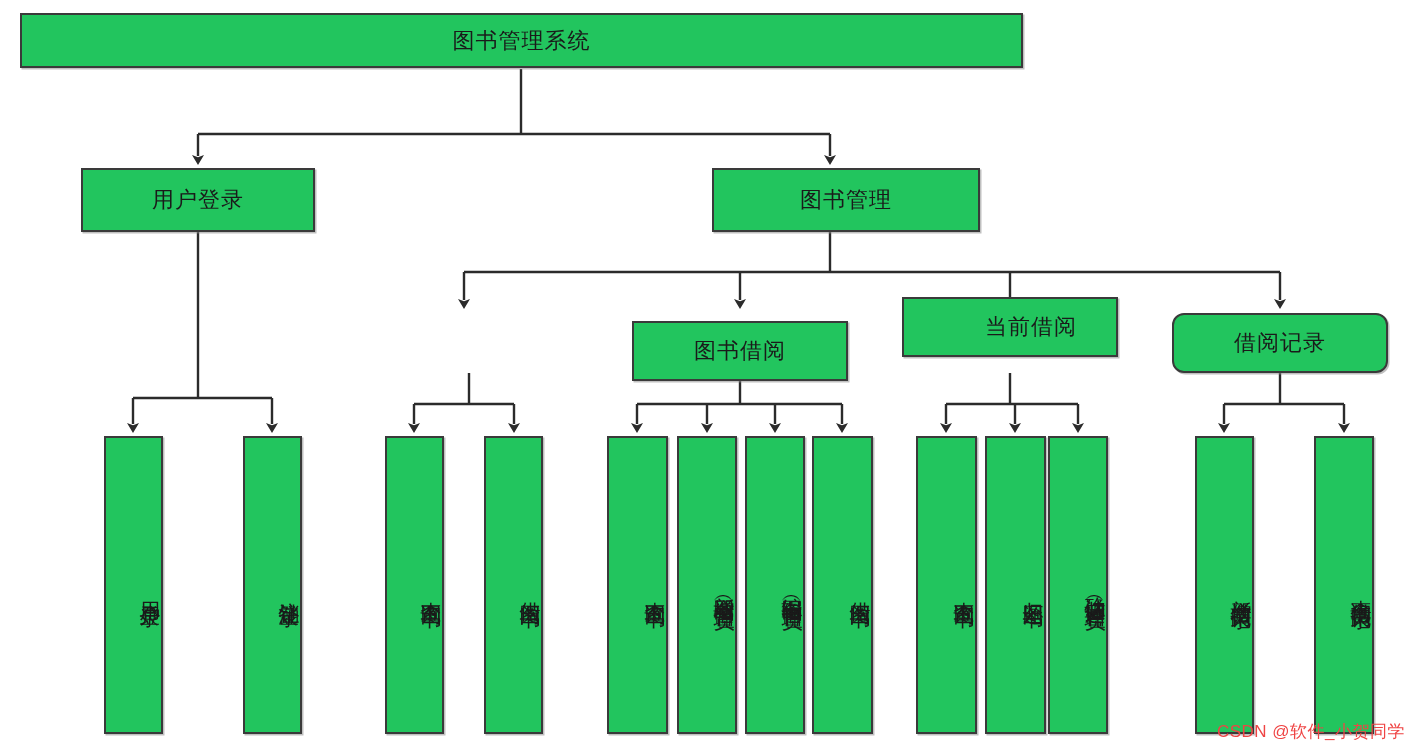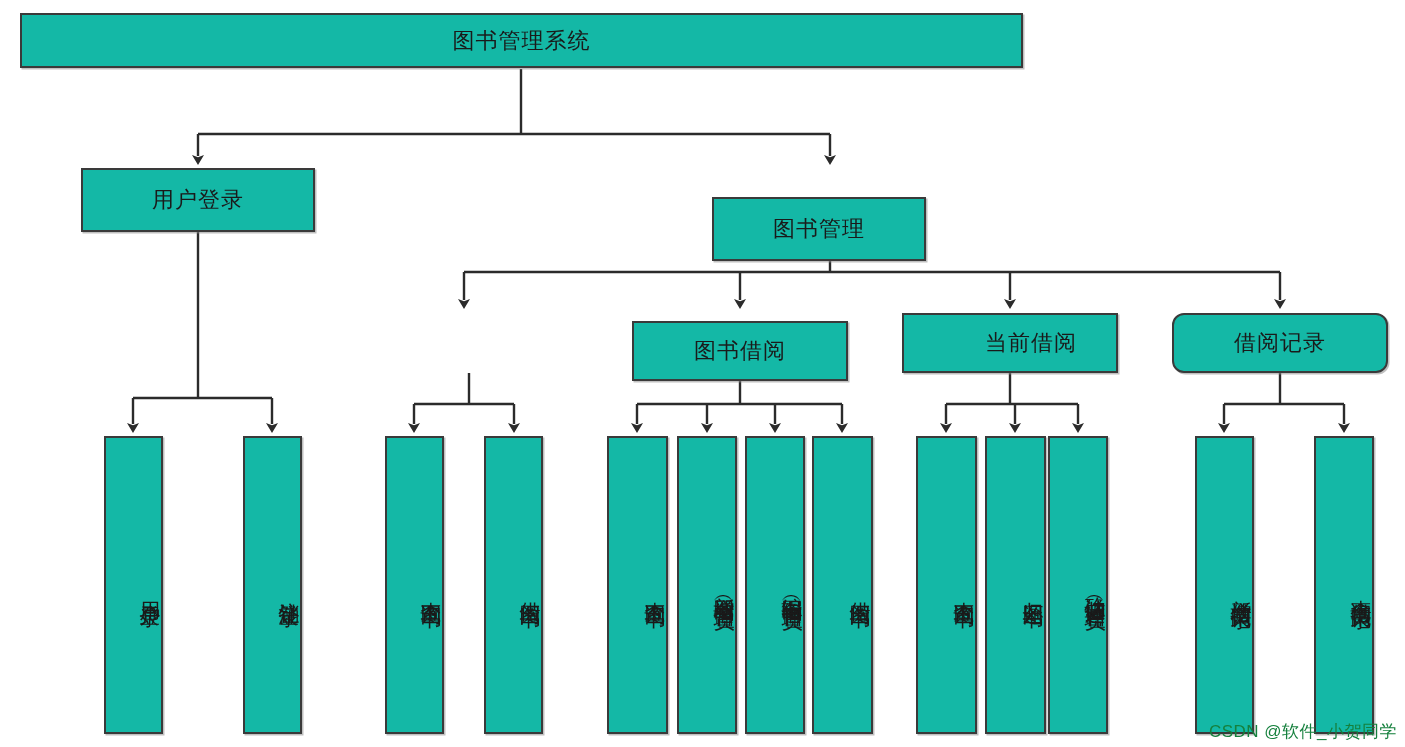--- a/index.html
+++ b/index.html
@@ -21,21 +21,21 @@
     position: absolute;
     left: 0;
     top: 0;
     width: 1405px;
     height: 747px;
   }
   .node {
     position: absolute;
     box-sizing: border-box;
     border: 2px solid #3a3a3a;
-    background: #14b8a6;
+    background: #22c55e;
     display: flex;
     align-items: center;
     justify-content: center;
     color: #1a1a1a;
     box-shadow: 1.5px 1.5px 0 0 rgba(140,140,140,0.55);
   }
   .node.horiz {
     font-size: 22px;
     letter-spacing: 1px;
     padding: 0 6px;
@@ -50,24 +50,24 @@
     justify-content: center;
     line-height: 1.02;
   }
   .node.vert .label {
     writing-mode: vertical-rl;
     text-orientation: upright;
     white-space: nowrap;
   }
   .watermark {
     position: absolute;
-    right: 8px;
+    right: 0;
     bottom: 4px;
     font-size: 17px;
-    color: #15803d;
+    color: #ef4444;
     letter-spacing: 0.5px;
     white-space: nowrap;
     pointer-events: none;
   }
 </style>
 </head>
 <body>
 
 <div id="canvas">
 
@@ -121,28 +121,28 @@
     </g>
   </svg>
 
   <div class="node horiz" style="left:20px; top:13px; width:1003px; height:55px;">
     <span class="label">图书管理系统</span>
   </div>
 
   <div class="node horiz" style="left:81px; top:168px; width:234px; height:64px;">
     <span class="label">用户登录</span>
   </div>
-  <div class="node horiz" style="left:712px; top:168px; width:214px; height:64px;margin-top:29px;">
+  <div class="node horiz" style="left:712px; top:168px; width:268px; height:64px;">
     <span class="label">图书管理</span>
   </div>
 
   <div class="node horiz" style="left:632px; top:313px; width:216px; height:60px;margin-top:8px;">
     <span class="label">图书借阅</span>
   </div>
-  <div class="node horiz" style="left:902px; top:313px; width:216px; height:60px;padding-left:48px;">
+  <div class="node horiz" style="left:902px; top:297px; width:216px; height:60px;padding-left:48px;">
     <span class="label">当前借阅</span>
   </div>
   <div class="node horiz" style="left:1172px; top:313px; width:216px; height:60px;border-radius:12px;">
     <span class="label">借阅记录</span>
   </div>
 
   <div class="node vert" style="left:104px; top:436px; width:59px; height:298px;">
     <span class="label">用户登录</span>
   </div>
   <div class="node vert" style="left:243px; top:436px; width:59px; height:298px;">

